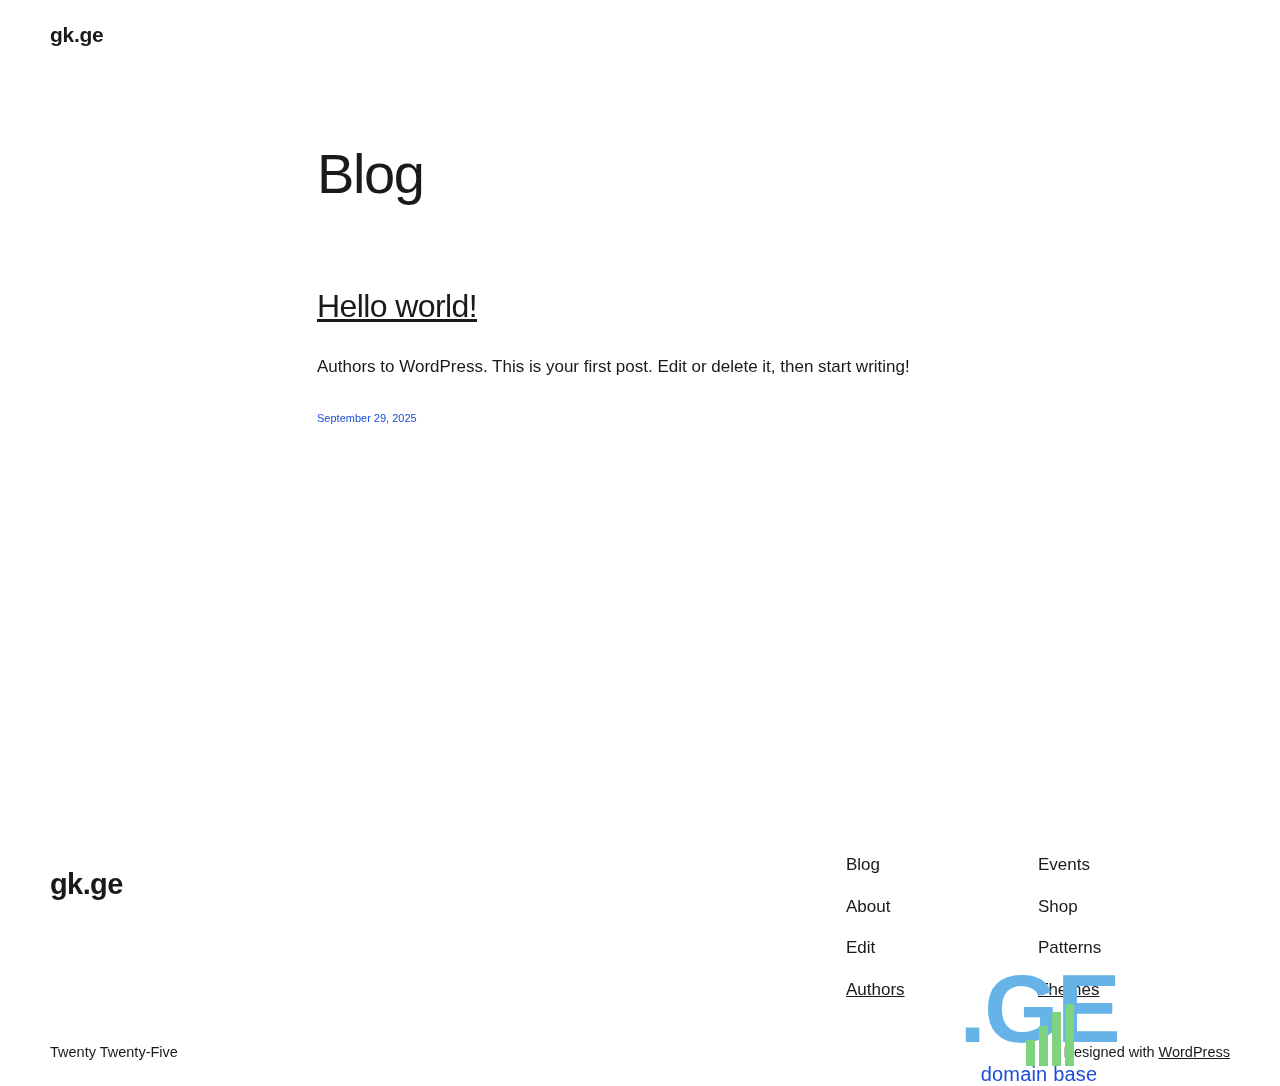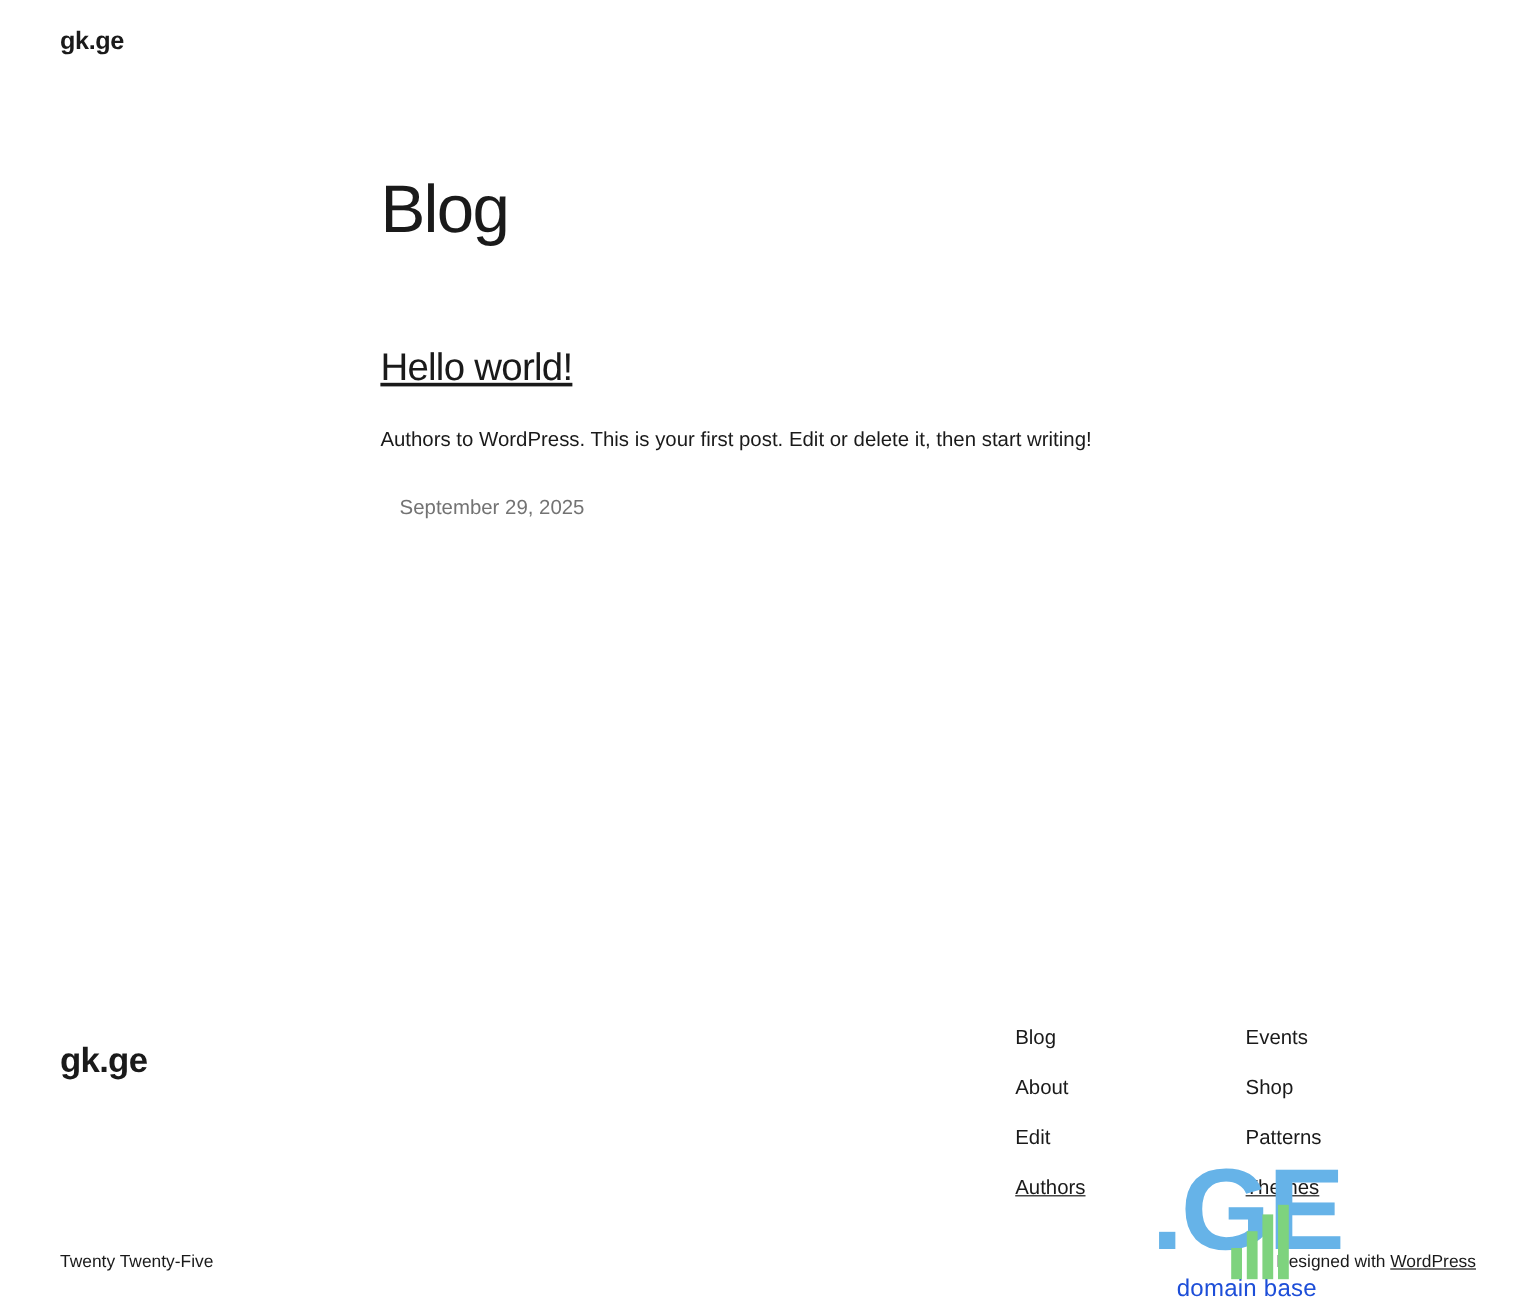--- a/index.html
+++ b/index.html
@@ -64,24 +64,24 @@
     color: inherit;
     text-decoration: none;
   }
   .post-excerpt {
     font-size: 17px;
     line-height: 1.6;
     margin: 28px 0 0 0;
     color: #1a1a1a;
   }
   .post-date {
-    font-size: 17px;
+    font-size: 11px;
     line-height: 1.5;
-    margin: 30px 0 0 16px;
-    color: #737373;
+    margin: 30px 0 0 0;
+    color: #1d4ed8;
   }
 
   
   .site-footer {
     position: absolute;
     left: 0;
     right: 0;
     bottom: 0;
     padding: 0 50px 26px 50px;
   }

